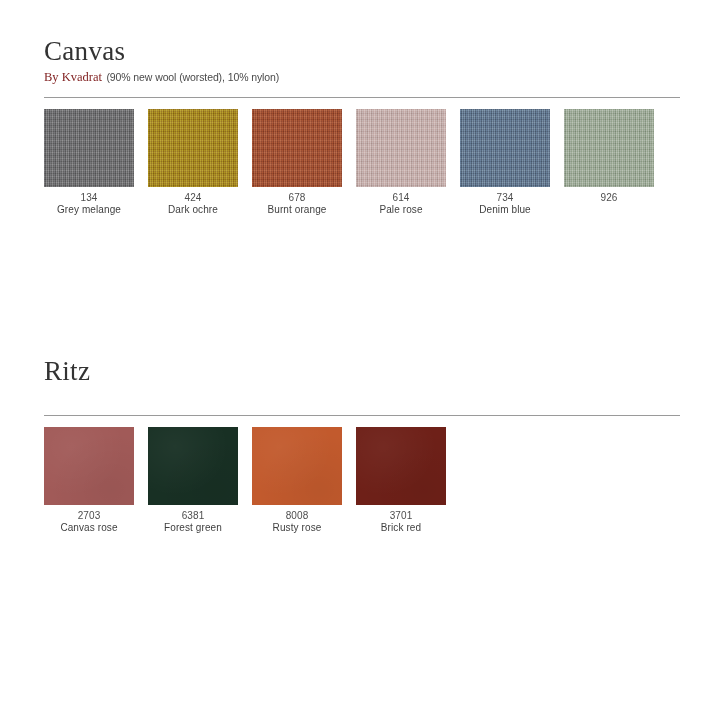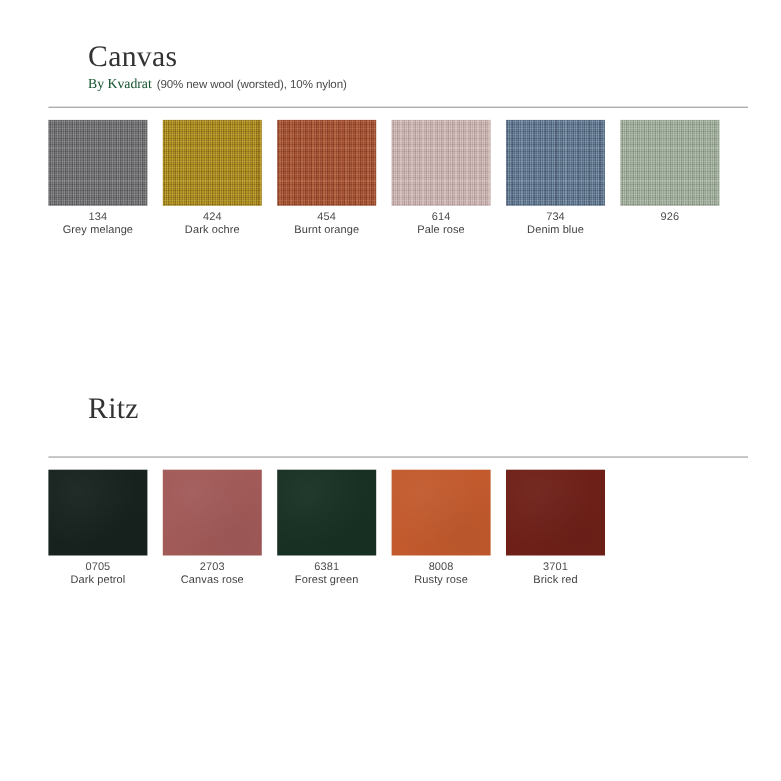--- a/index.html
+++ b/index.html
@@ -21,40 +21,40 @@
     width: 710px;
     height: 710px;
     background: #fff;
   }
 
   
   .section { position: absolute; left: 0; width: 710px; }
   #section-canvas { top: 36px; }
   #section-ritz   { top: 356px; }
 
-  .section-head { padding-left: 44px; margin-left: 36px; }
+  .section-head { padding-left: 44px; }
 
   .brand-title {
     font-family: "Liberation Serif", serif;
     font-size: 27px;
     font-weight: 400;
     letter-spacing: 0.3px;
     color: #333333;
     line-height: 30px;
     margin: 0;
   }
   .brand-sub {
     margin: 3px 0 0 0;
     line-height: 14px;
     white-space: nowrap;
   }
   .brand-sub .by {
     font-family: "Liberation Serif", serif;
     font-size: 12.5px;
-    color: #14532d;
+    color: #7f1d1d;
     font-weight: 400;
   }
   .brand-sub .composition {
     font-family: "Liberation Sans", sans-serif;
     font-size: 10.5px;
     color: #4a4a4a;
     letter-spacing: -0.1px;
   }
 
   .rule {
@@ -187,21 +187,21 @@
       </div>
 
       <div class="swatch">
         <div class="swatch-chip chip-texture" style="background:#a2811b"></div>
         <div class="swatch-code">424</div>
         <div class="swatch-name">Dark ochre</div>
       </div>
 
       <div class="swatch">
         <div class="swatch-chip chip-texture" style="background:#9d4a2d"></div>
-        <div class="swatch-code">454</div>
+        <div class="swatch-code">678</div>
         <div class="swatch-name">Burnt orange</div>
       </div>
 
       <div class="swatch">
         <div class="swatch-chip chip-texture" style="background:#c7aeab"></div>
         <div class="swatch-code">614</div>
         <div class="swatch-name">Pale rose</div>
       </div>
 
 
@@ -223,25 +223,20 @@
   <div id="clip-mask"></div>
 
   <div class="section" id="section-ritz">
     <div class="section-head">
       <h1 class="brand-title">Ritz</h1>
     </div>
     <div class="rule" id="rule-ritz"></div>
 
     <div class="swatch-grid" id="grid-ritz">
 
-      <div class="swatch">
-        <div class="swatch-chip chip-matte" style="background:#17221e"></div>
-        <div class="swatch-code">0705</div>
-        <div class="swatch-name">Dark petrol</div>
-      </div>
 
 
       <div class="swatch">
         <div class="swatch-chip chip-matte" style="background:#a15a58"></div>
         <div class="swatch-code">2703</div>
         <div class="swatch-name">Canvas rose</div>
       </div>
 
       <div class="swatch">
         <div class="swatch-chip chip-matte" style="background:#183024"></div>

